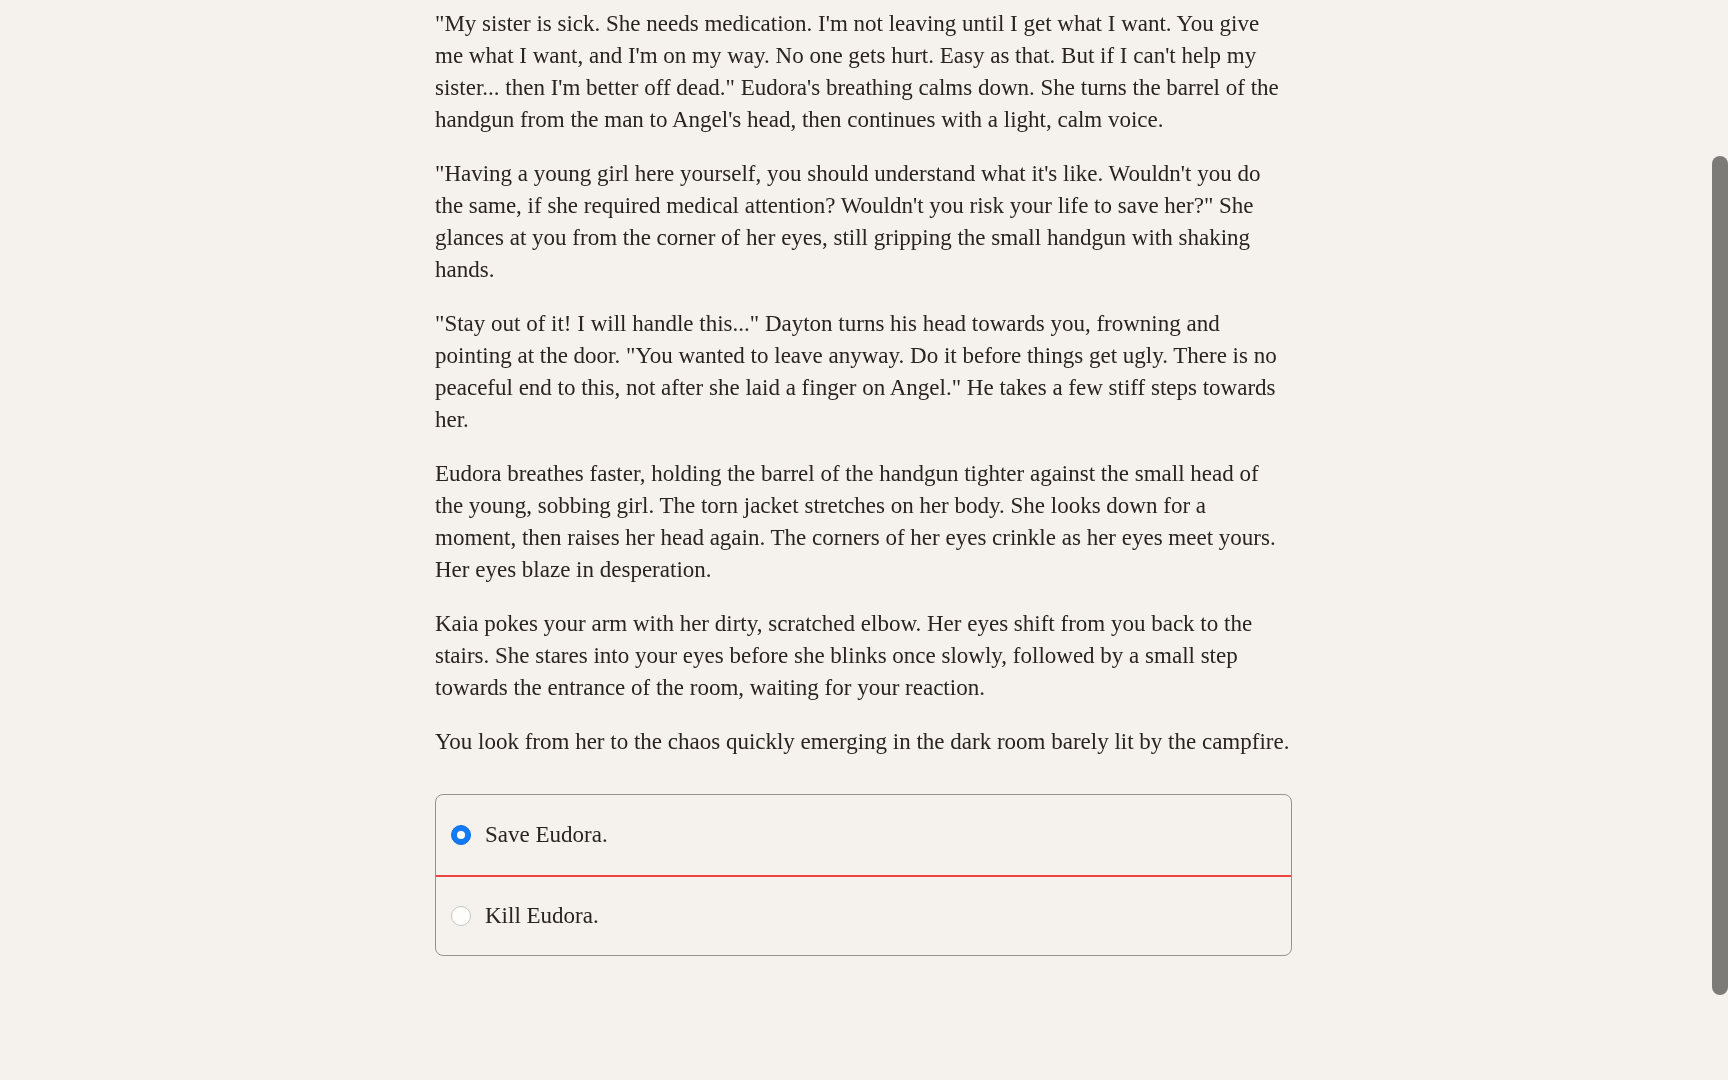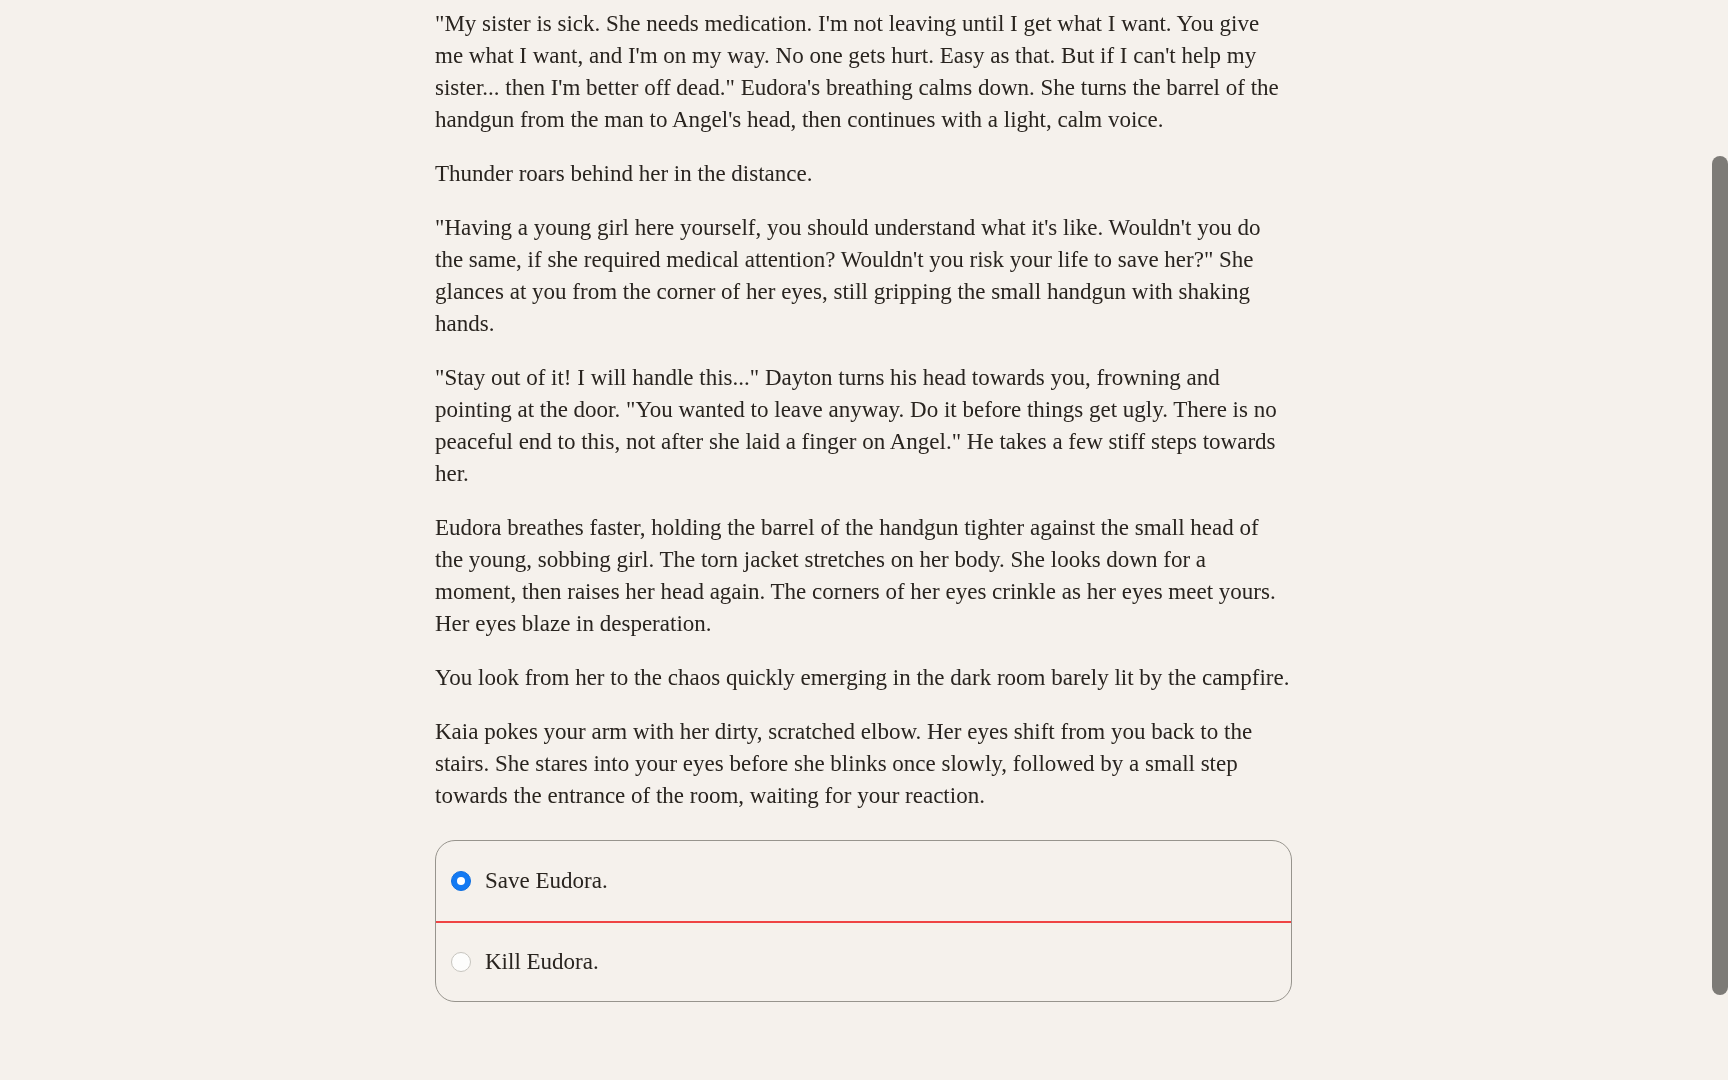--- a/index.html
+++ b/index.html
@@ -26,23 +26,23 @@
     padding-top: 8px;
     color: #29241f;
   }
   .content p {
     margin: 0 0 22px 0;
     font-size: 23px;
     line-height: 32px;
     text-align: left;
   }
   .choices {
-    margin-top: 28px;
+    margin-top: 36px;
     border: 1.5px solid #97948d;
-    border-radius: 20px;
+    border-radius: 8px;
     background: #f5f1ec;
   }
   .choice-row {
     height: 80px;
     display: flex;
     align-items: center;
     padding-left: 15px;
     gap: 14px;
     cursor: pointer;
   }
@@ -87,26 +87,25 @@
     background: #7d7b77;
     border-radius: 8px;
   }
 </style>
 </head>
 <body>
 
 <div class="page">
   <div class="content">
     <p>"My sister is sick. She needs medication. I'm not leaving until I get what I want. You give me what I want, and I'm on my way. No one gets hurt. Easy as that. But if I can't help my sister... then I'm better off dead." Eudora's breathing calms down. She turns the barrel of the handgun from the man to Angel's head, then continues with a light, calm voice.</p>
-    <p>Thunder roars behind her in the distance.</p>
     <p>"Having a young girl here yourself, you should understand what it's like. Wouldn't you do the same, if she required medical attention? Wouldn't you risk your life to save her?" She glances at you from the corner of her eyes, still gripping the small handgun with shaking hands.</p>
     <p>"Stay out of it! I will handle this..." Dayton turns his head towards you, frowning and pointing at the door. "You wanted to leave anyway. Do it before things get ugly. There is no peaceful end to this, not after she laid a finger on Angel." He takes a few stiff steps towards her.</p>
     <p>Eudora breathes faster, holding the barrel of the handgun tighter against the small head of the young, sobbing girl. The torn jacket stretches on her body. She looks down for a moment, then raises her head again. The corners of her eyes crinkle as her eyes meet yours. Her eyes blaze in desperation.</p>
+    <p>Kaia pokes your arm with her dirty, scratched elbow. Her eyes shift from you back to the stairs. She stares into your eyes before she blinks once slowly, followed by a small step towards the entrance of the room, waiting for your reaction.</p>
     <p>You look from her to the chaos quickly emerging in the dark room barely lit by the campfire.</p>
-    <p>Kaia pokes your arm with her dirty, scratched elbow. Her eyes shift from you back to the stairs. She stares into your eyes before she blinks once slowly, followed by a small step towards the entrance of the room, waiting for your reaction.</p>
 
     <div class="choices">
       <div class="choice-row">
         <span class="radio checked"></span>
         <span class="choice-label">Save Eudora.</span>
       </div>
       <div class="choice-row">
         <span class="radio"></span>
         <span class="choice-label">Kill Eudora.</span>
       </div>

